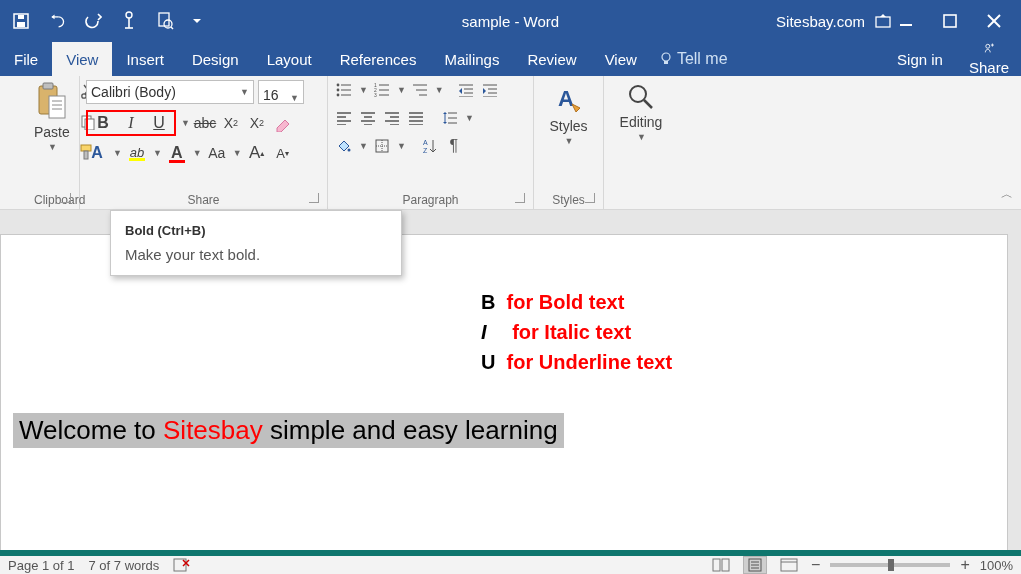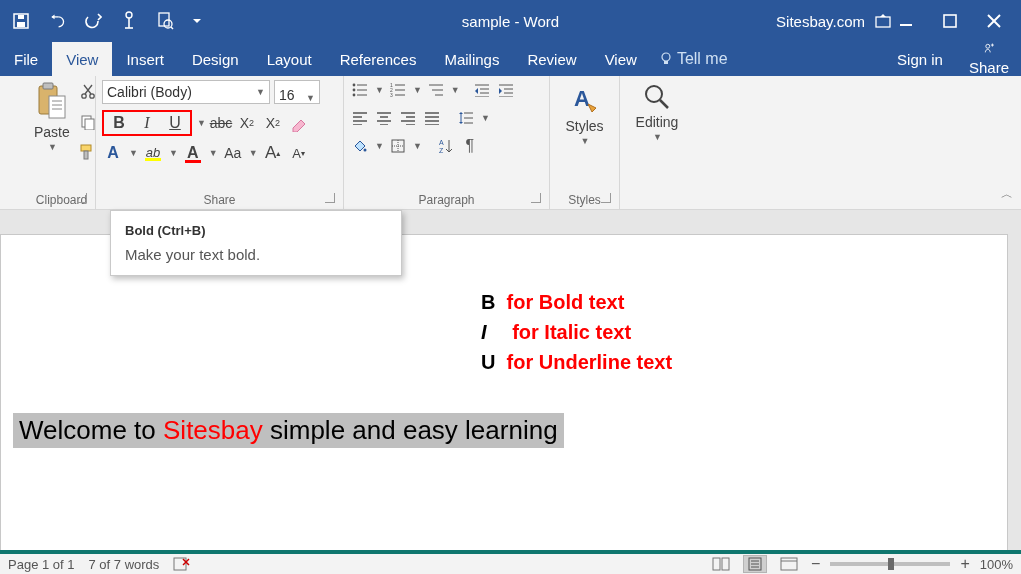--- a/index.html
+++ b/index.html
@@ -66,21 +66,21 @@
   .docarea { position: relative; height: calc(574px - 42px - 34px - 134px - 24px); background: #e6e6e6; overflow: hidden; }
   .page { position: absolute; left: 0; top: 24px; width: 1008px; height: 100%; background: #fff; border: 1px solid #c8c8c8; }
   .legend { position: absolute; left: 480px; top: 52px; font-size: 20px; line-height: 30px; }
   .legend b.key { color:#000; font-weight:bold; display:inline-block; width: 20px; }
   .legend .desc { color: red; font-weight: bold; }
   .legend .it { font-style: italic; }
   .selected-text { position: absolute; left: 12px; top: 178px; background: #bfbfbf; padding: 2px 6px; font-size: 26px; color: #000; }
   .selected-text .hl { color: red; }
 
   
-  .status { height: 24px; background: #f3f3f3; border-top: 4px solid #0f766e; display: flex; align-items: center; font-size: 13px; color: #555; padding: 0 8px; }
+  .status { height: 24px; background: #f3f3f3; border-top: 6px solid #0f766e; display: flex; align-items: center; font-size: 13px; color: #555; padding: 0 8px; }
   .status .sp { width: 14px; }
   .status .right { margin-left: auto; display: flex; align-items: center; gap: 10px; }
   .viewbtn { width: 24px; height: 18px; display:inline-flex; align-items:center; justify-content:center; border:1px solid transparent; }
   .viewbtn.active { background:#cfcfcf; border-color:#b4b4b4; }
   .zoom-slider { width: 120px; height: 4px; background: #bfbfbf; position: relative; }
   .zoom-slider .thumb { position:absolute; left: 58px; top:-4px; width:6px; height:12px; background:#6a6a6a; }
 
   svg { display: block; }
 </style>
 </head>
@@ -183,21 +183,21 @@
         <path d="M3 17c0-3 2-5 4-5s4 2 4 5" fill="none" stroke="#fff" stroke-width="1.4"></path>
         <line x1="12" y1="5" x2="17" y2="5" stroke="#fff" stroke-width="1.4"></line>
         <line x1="14.5" y1="2.5" x2="14.5" y2="7.5" stroke="#fff" stroke-width="1.4"></line>
       </svg>
     <span>Share</span>
   </div>
 </div>
 
 <div class="ribbon">
 
-  <div class="group" style="width:96px;padding-left:34px;">
+  <div class="group" style="width:80px;padding-left:34px;">
     <div class="group-body">
       <div class="clip-left">
         <div class="paste-icon">
           <svg width="30" height="38" viewBox="0 0 30 38">
               <rect x="2" y="4" width="18" height="28" rx="2" fill="#d9b36c" stroke="#9a7a3a"></rect>
               <rect x="6" y="1" width="10" height="6" rx="1" fill="#bfbfbf" stroke="#7a7a7a"></rect>
               <rect x="12" y="14" width="16" height="22" fill="#fff" stroke="#8a8a8a"></rect>
               <line x1="15" y1="19" x2="25" y2="19" stroke="#8a8a8a"></line>
               <line x1="15" y1="23" x2="25" y2="23" stroke="#8a8a8a"></line>
               <line x1="15" y1="27" x2="25" y2="27" stroke="#8a8a8a"></line>

